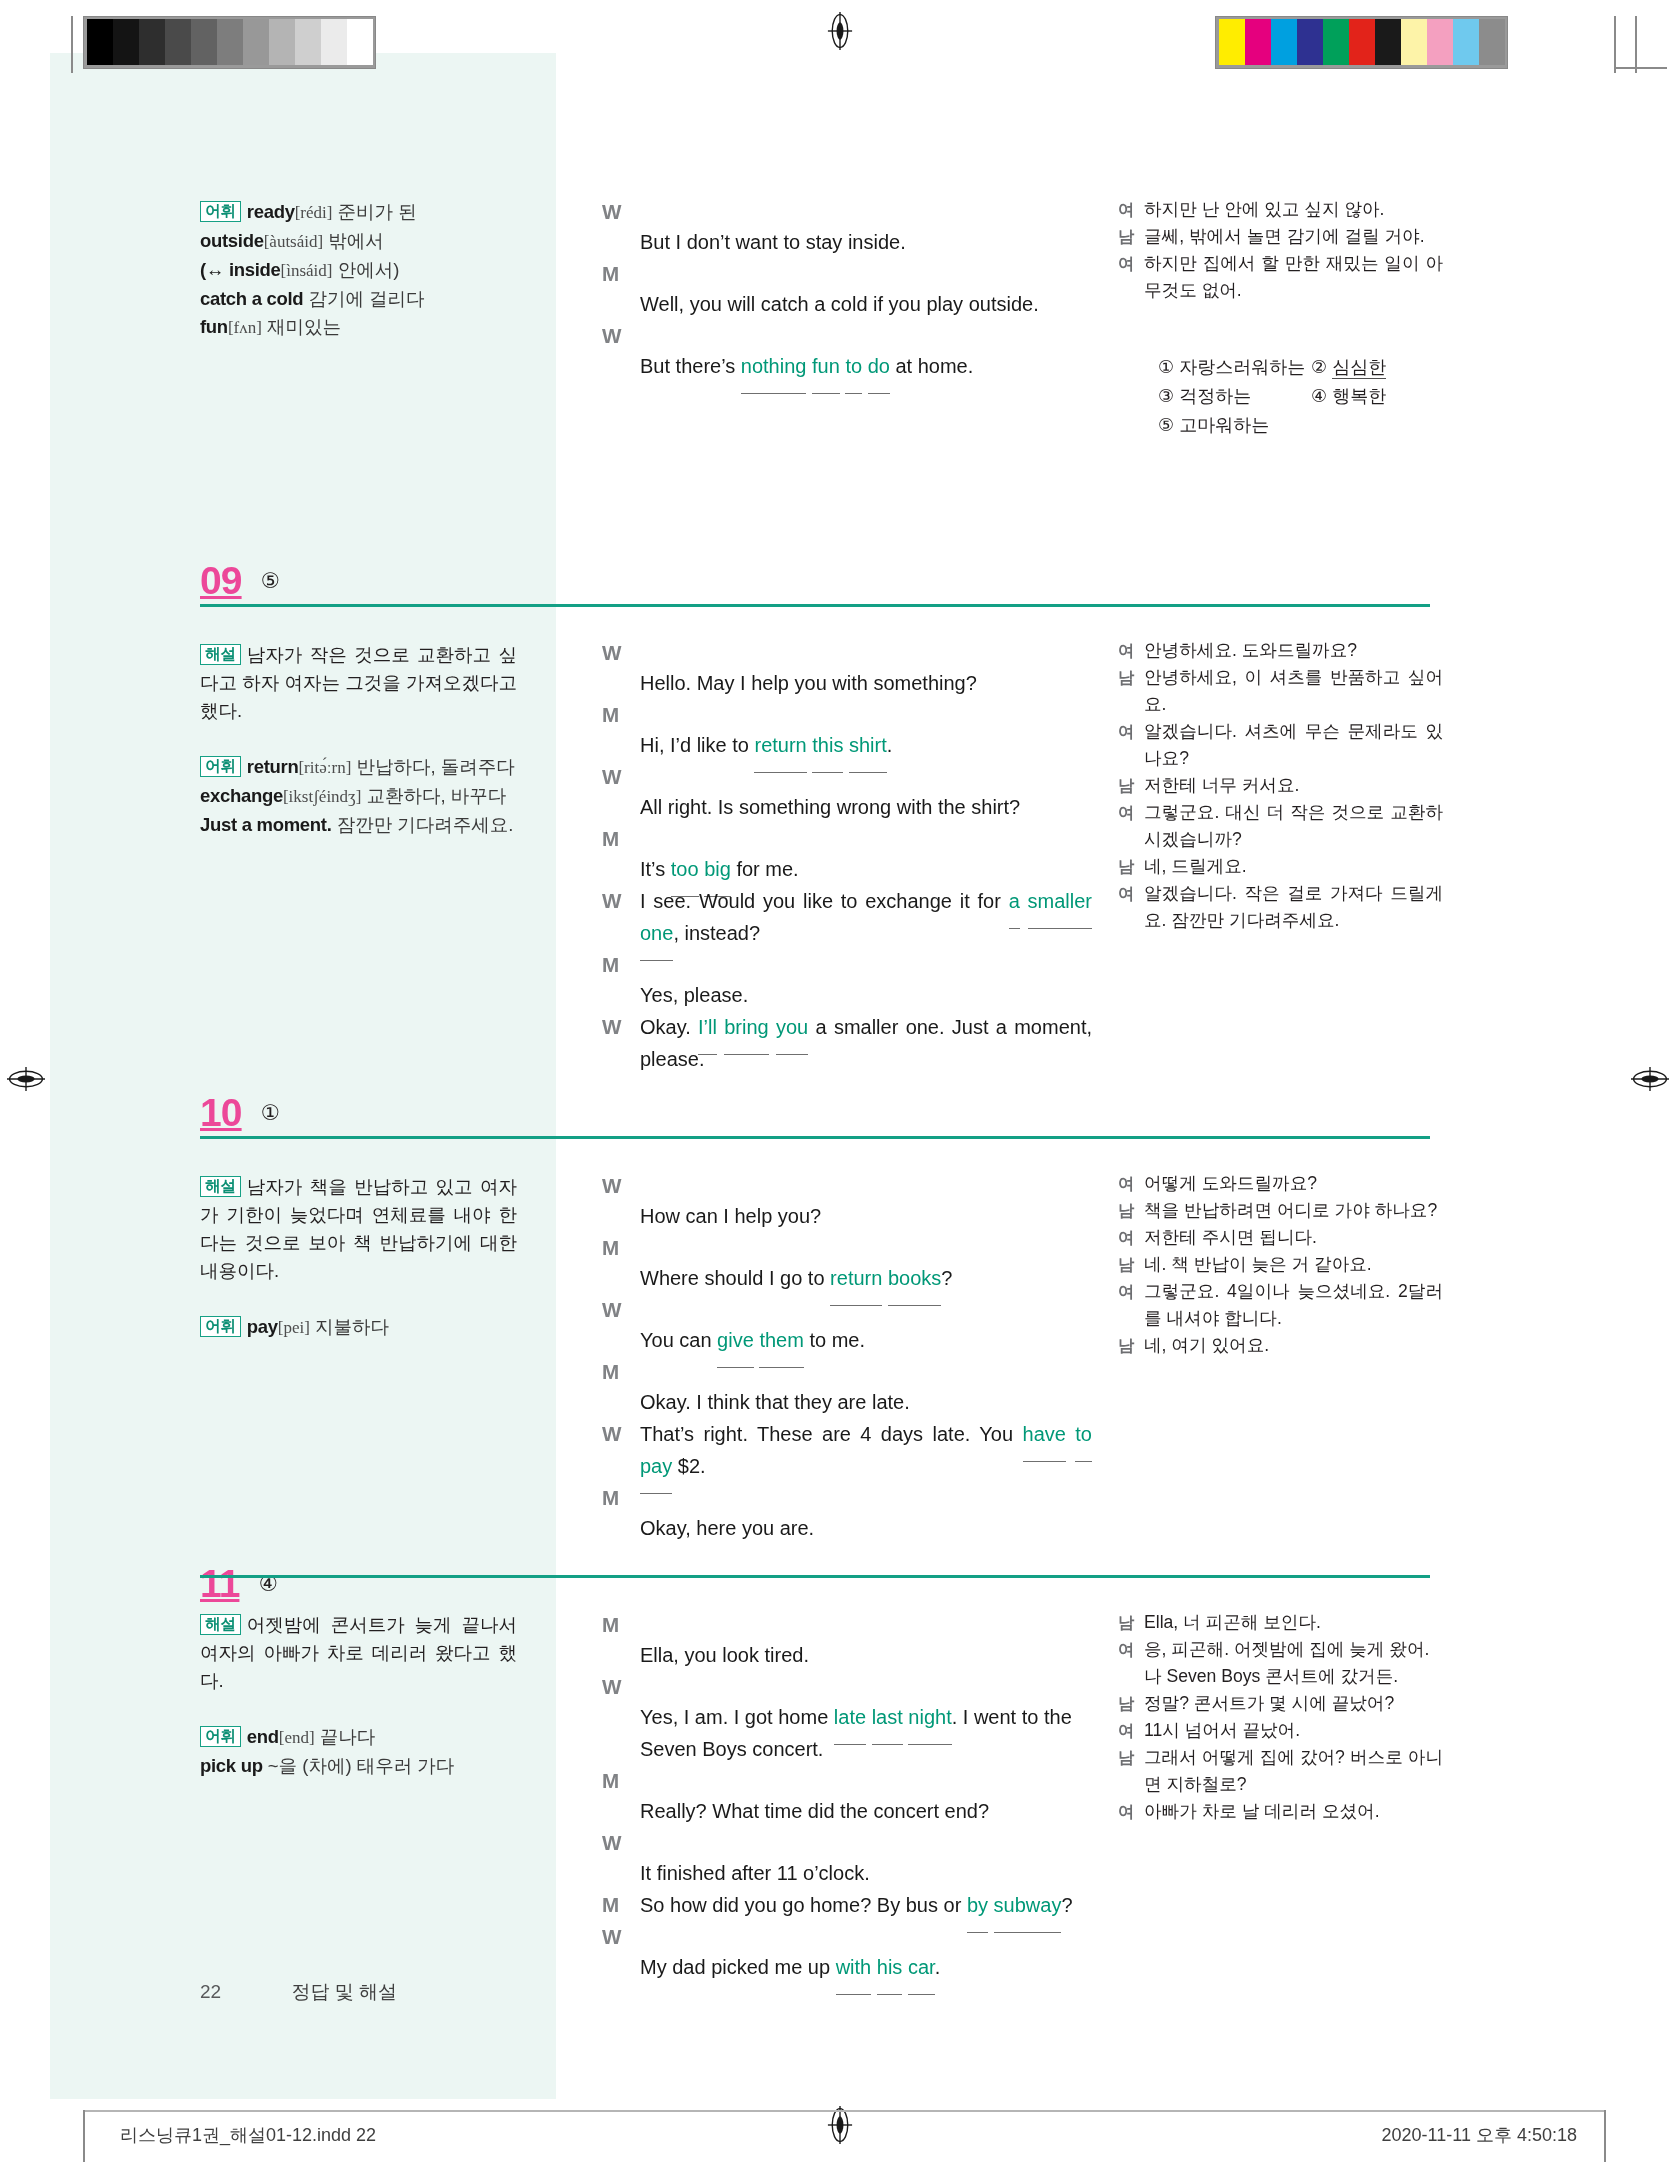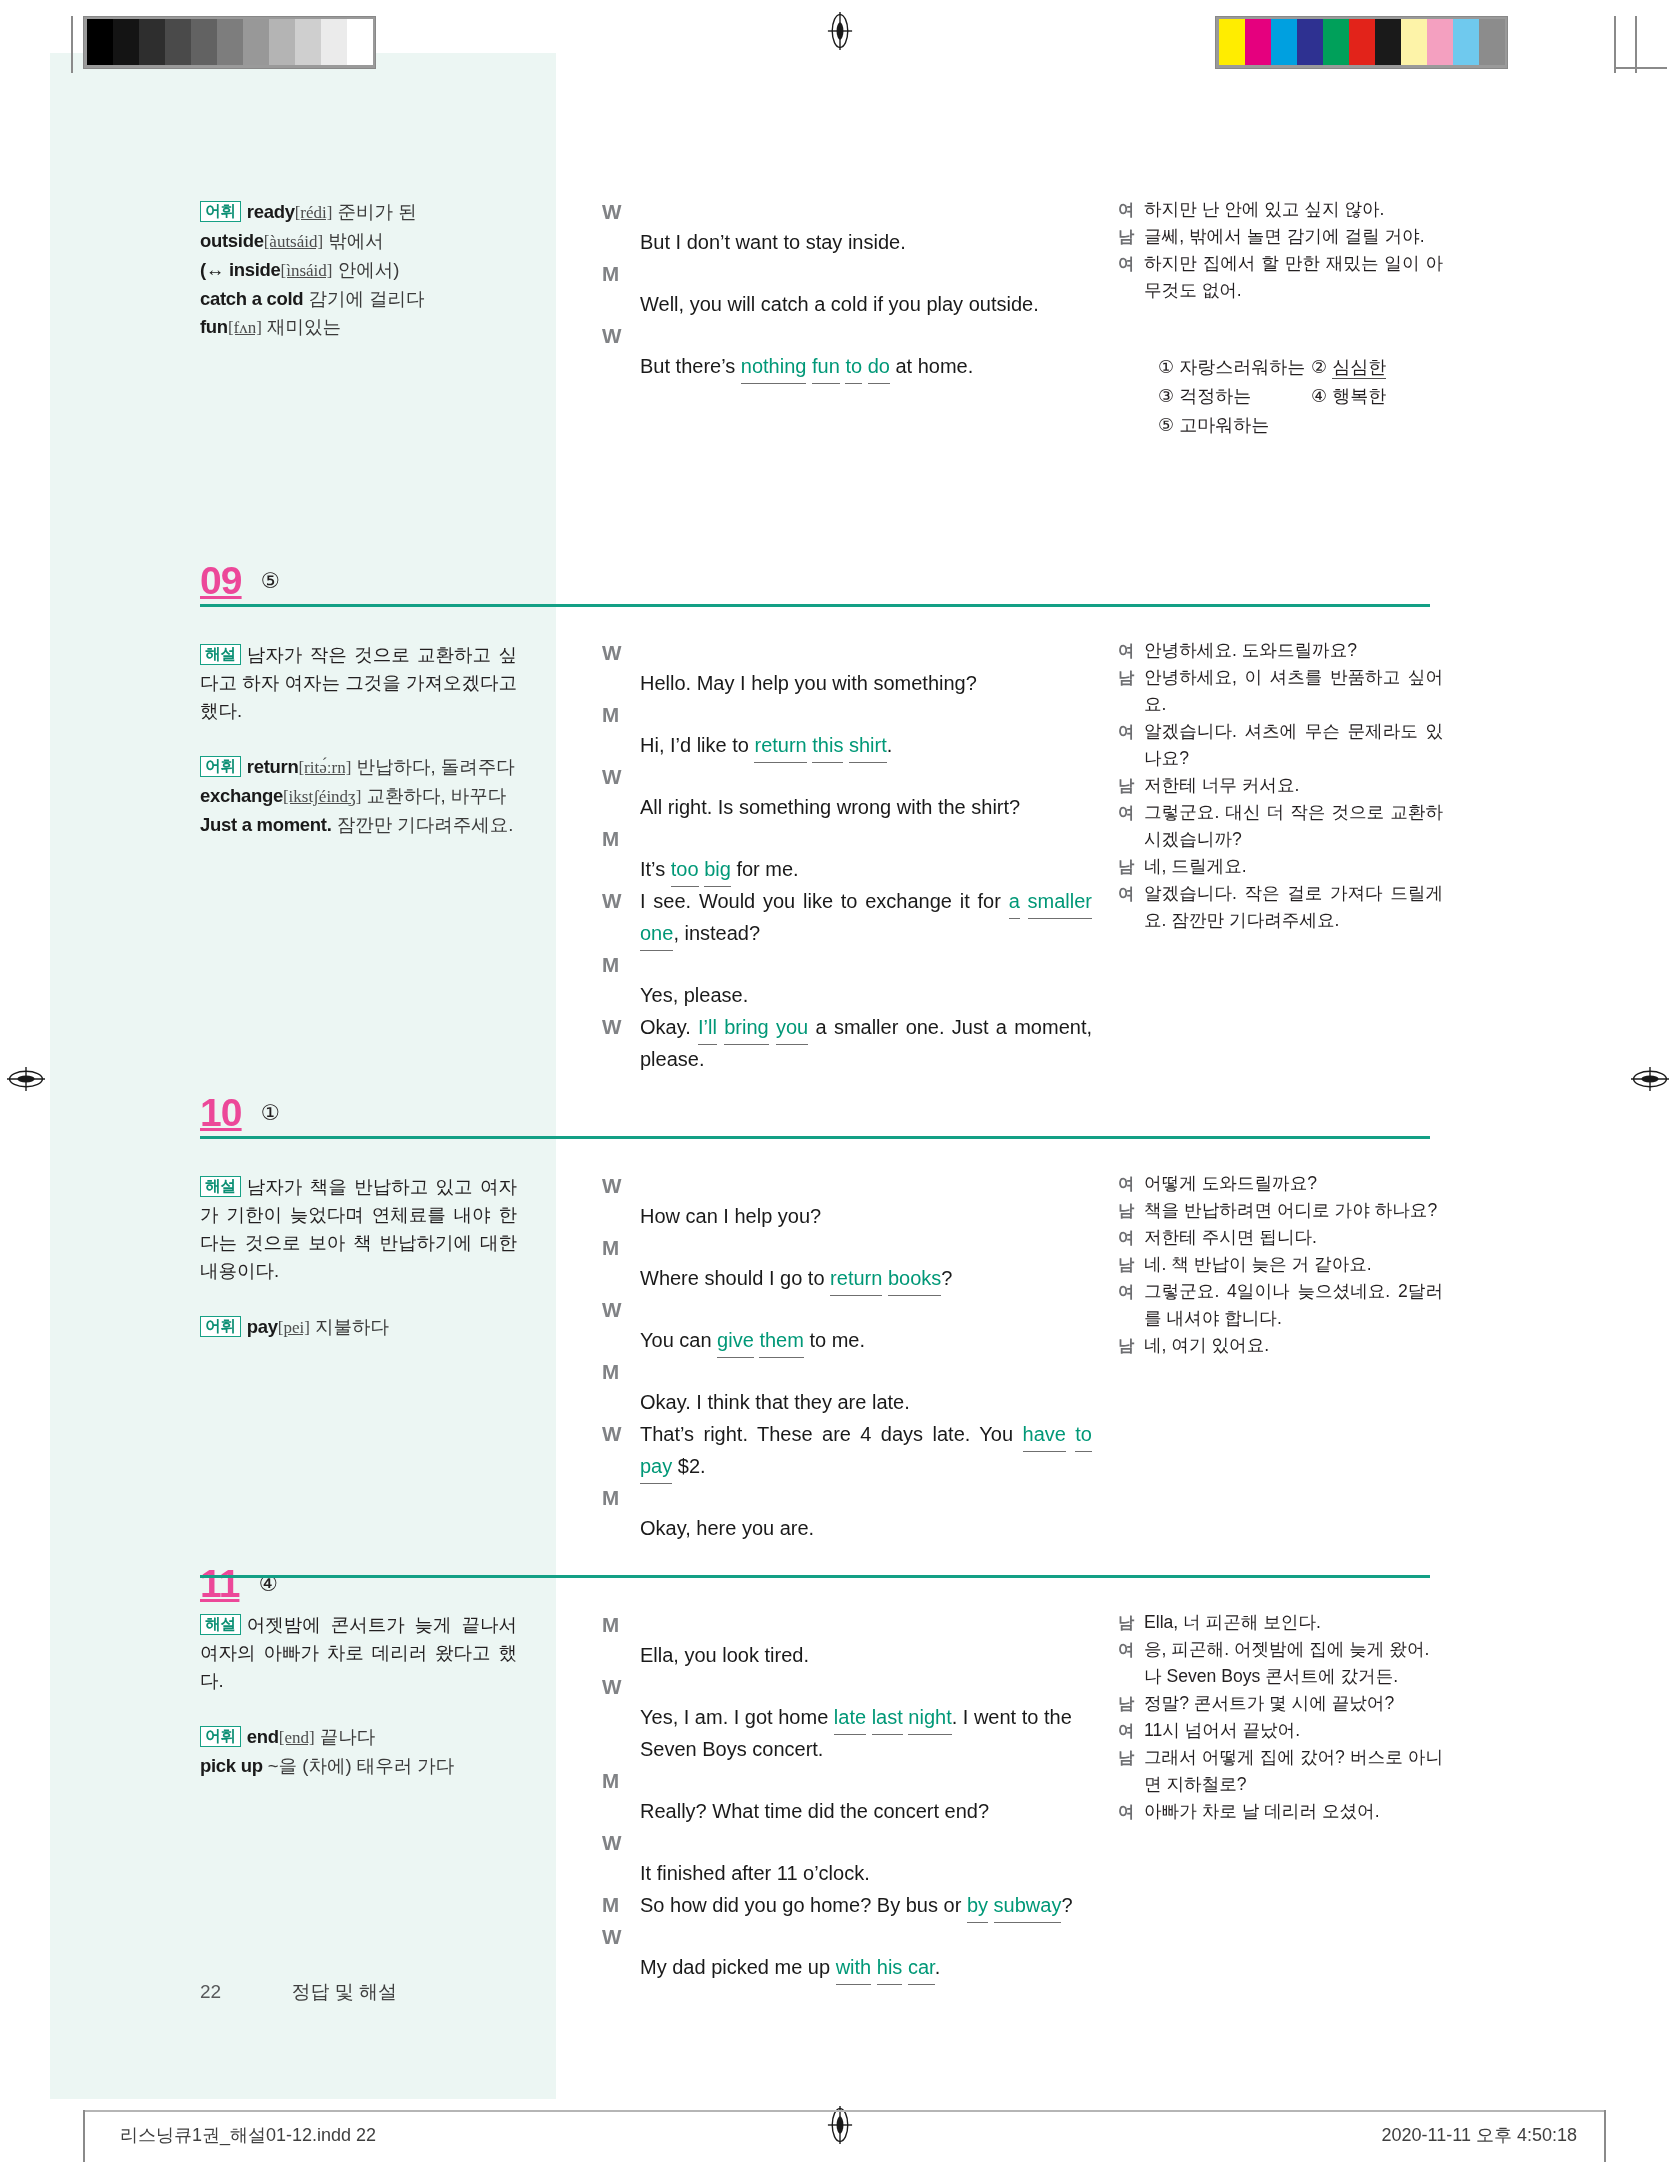--- a/index.html
+++ b/index.html
@@ -44,21 +44,21 @@
     color:#0c8f74;
     background:#ffffff;
     font-size:15.5px;font-weight:bold;
     padding:0.9px 4.3px 1.7px 4.3px;
     line-height:1.05;
     vertical-align:1.7px;
     margin-right:6px;
     letter-spacing:-0.4px;
   }
   .note .en{font-weight:bold;color:#1a1a1a;letter-spacing:-0.3px;}
-  .note .ipa{color:#4d4d4d;font-family:"Liberation Serif","DejaVu Serif",serif;font-size:17px;text-decoration:underline;}
+  .note .ipa{color:#4d4d4d;font-family:"Liberation Serif","DejaVu Serif",serif;font-size:17px;}
   .note .ko{color:#3a3a3a;font-weight:normal;}
   .note .hae{color:#231f20;}
 
   
   .qhead{position:absolute;}
   .qnum{
     font-size:39px;font-weight:bold;color:#ec4899;
     letter-spacing:-0.9px;display:inline-block;vertical-align:middle;text-decoration:underline;
   }
   .qans{
@@ -71,21 +71,21 @@
 
   
   .dlg{font-size:20px;line-height:32px;color:#1a1a1a;}
   .dlg .line{display:flex;margin-bottom:0px;}
   .dlg .spk{
     width:38px;flex:0 0 38px;font-weight:bold;color:#808285;
     font-size:20.6px;
   }
   .dlg .txt{flex:1;text-align:justify;}
   .dlg .txt.nj{text-align:left;margin-top:30px;}
-  .hl{color:#009877;border-bottom:1.3px solid #6f6f6f;padding-bottom:6px;}
+  .hl{color:#009877;border-bottom:1.3px solid #6f6f6f;padding-bottom:16px;}
 
   
   .kor{font-size:17.6px;line-height:27px;color:#231f20;}
   .kor .line{display:flex;}
   .kor .spk{width:26px;flex:0 0 26px;font-weight:bold;color:#6d6e71;font-size:16.3px;}
   .kor .txt{flex:1;text-align:justify;}
   .kor .txt.nj{text-align:left;}
 
   
   .choices{font-size:18px;line-height:29px;color:#231f20;}

